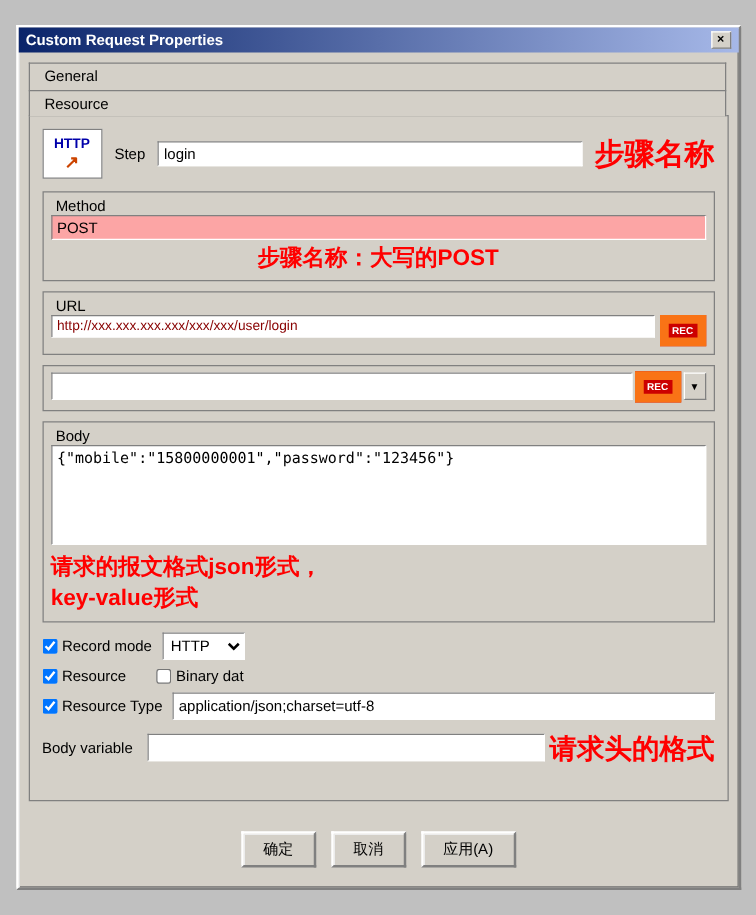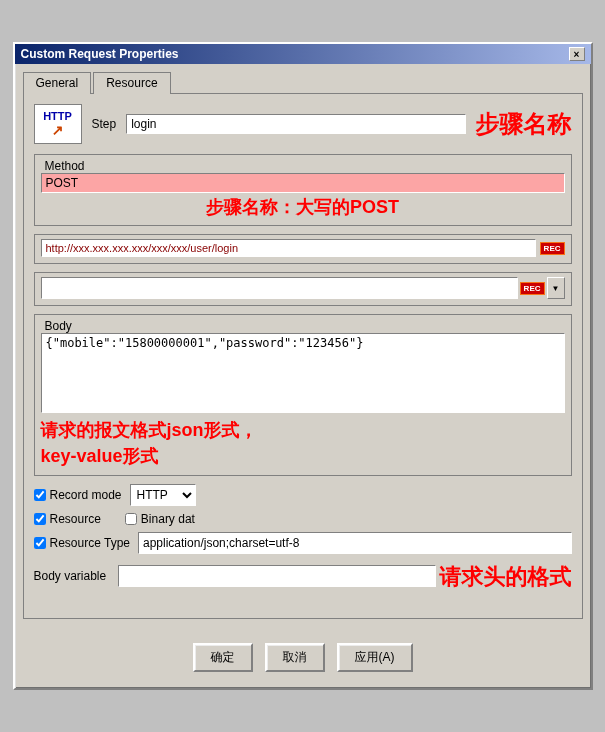--- a/index.html
+++ b/index.html
@@ -53,20 +53,21 @@
     }
 
     .window-body {
       padding: 8px;
     }
 
     .tabs {
       display: flex;
       margin-bottom: -1px;
       position: relative;
+      flex-direction: column;
     }
 
     .tab {
       padding: 3px 12px;
       border: 1px solid #808080;
       border-bottom: none;
       background: #d4d0c8;
       cursor: pointer;
       font-size: 12px;
       margin-right: 2px;
@@ -147,41 +148,41 @@
       width: 100%;
       border: 1px solid;
       border-color: #808080 #ffffff #ffffff #808080;
       background: #fca5a5;
       padding: 2px 4px;
       font-size: 12px;
     }
 
     .url-row {
       display: flex;
-      align-items: center;
+      align-items: flex-start;
       gap: 4px;
     }
 
     .url-input {
       flex: 1;
       border: 1px solid;
       border-color: #808080 #ffffff #ffffff #808080;
       background: white;
       padding: 2px 4px;
       font-size: 11px;
       color: #880000;
     }
 
     .rec-badge {
       background: #cc0000;
       color: white;
       font-size: 8px;
       font-weight: bold;
       padding: 1px 3px;
-      border: 1px solid #f97316;
+      border: 7px solid #f97316;
     }
 
     .target-frame-row {
       display: flex;
       align-items: center;
       gap: 2px;
     }
 
     .target-input {
       flex: 1;
@@ -352,20 +353,21 @@
         <span class="step-annotation">步骤名称</span>
       </div>
 
       <div class="fieldset">
         <legend>Method</legend>
         <input class="input-field" type="text" value="POST" style="">
         <div style="color:red;font-size:18px;font-weight:bold;text-align:center;margin-top:2px;">步骤名称：大写的POST</div>
       </div>
 
       <div class="fieldset">
+        <legend>URL</legend>
         <div class="url-row">
           <input class="url-input" type="text" value="http://xxx.xxx.xxx.xxx/xxx/xxx/user/login" style="">
           <span class="rec-badge">REC</span>
         </div>
       </div>
 
       <div class="fieldset">
         <div class="target-frame-row">
           <input class="target-input" type="text" style="">
           <span class="rec-badge">REC</span>

